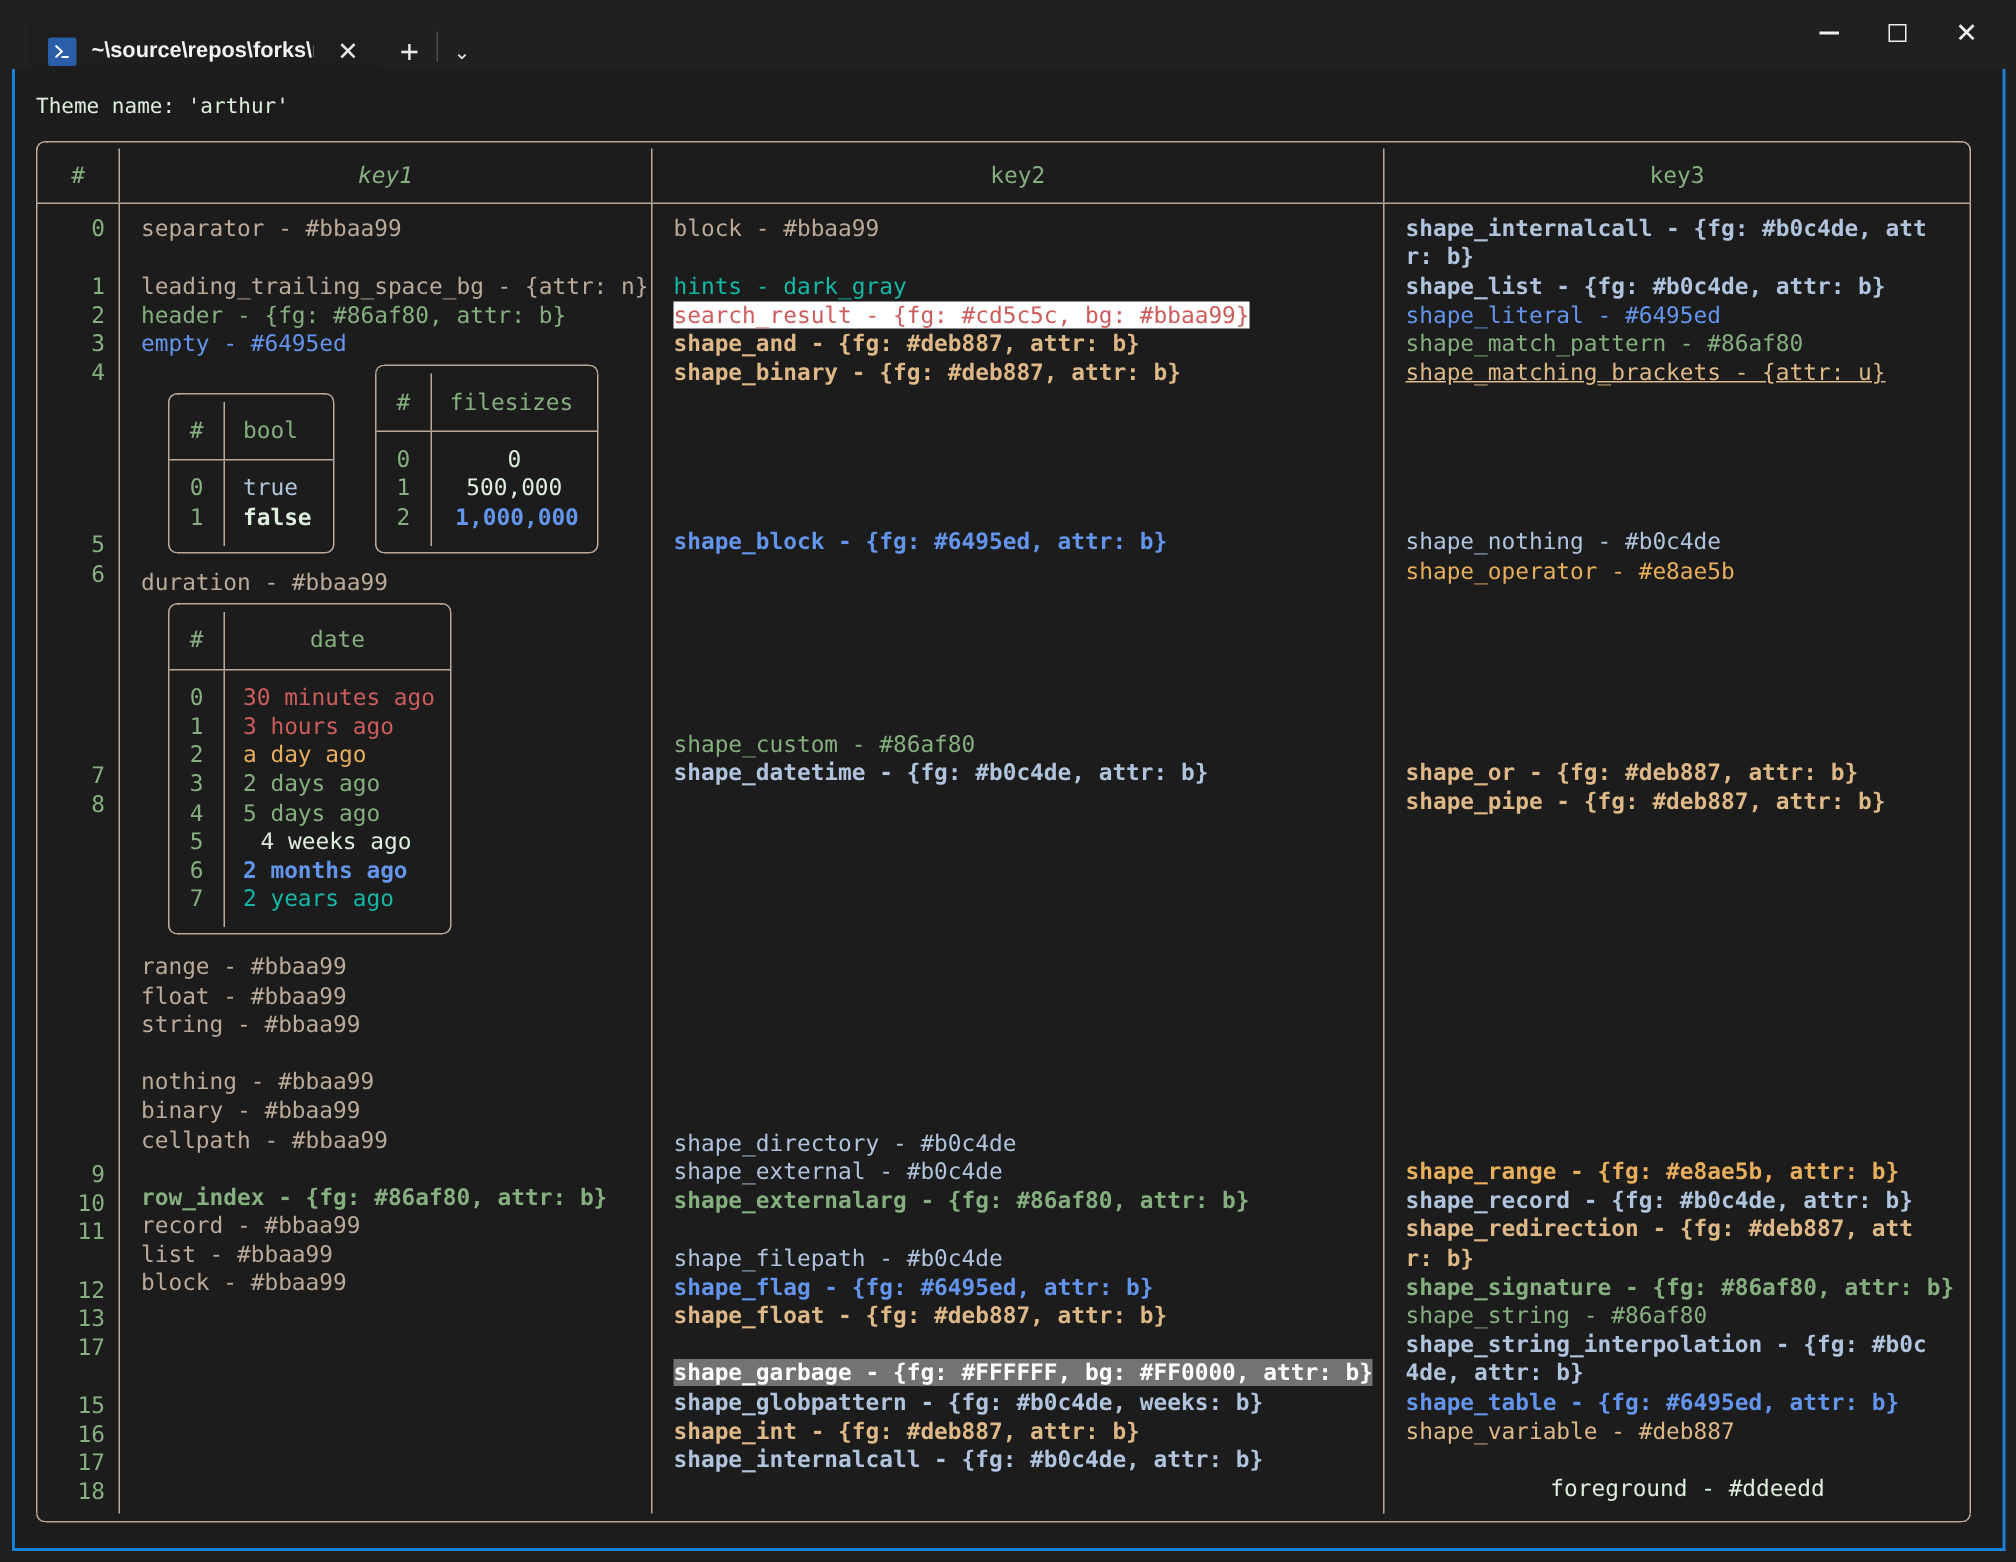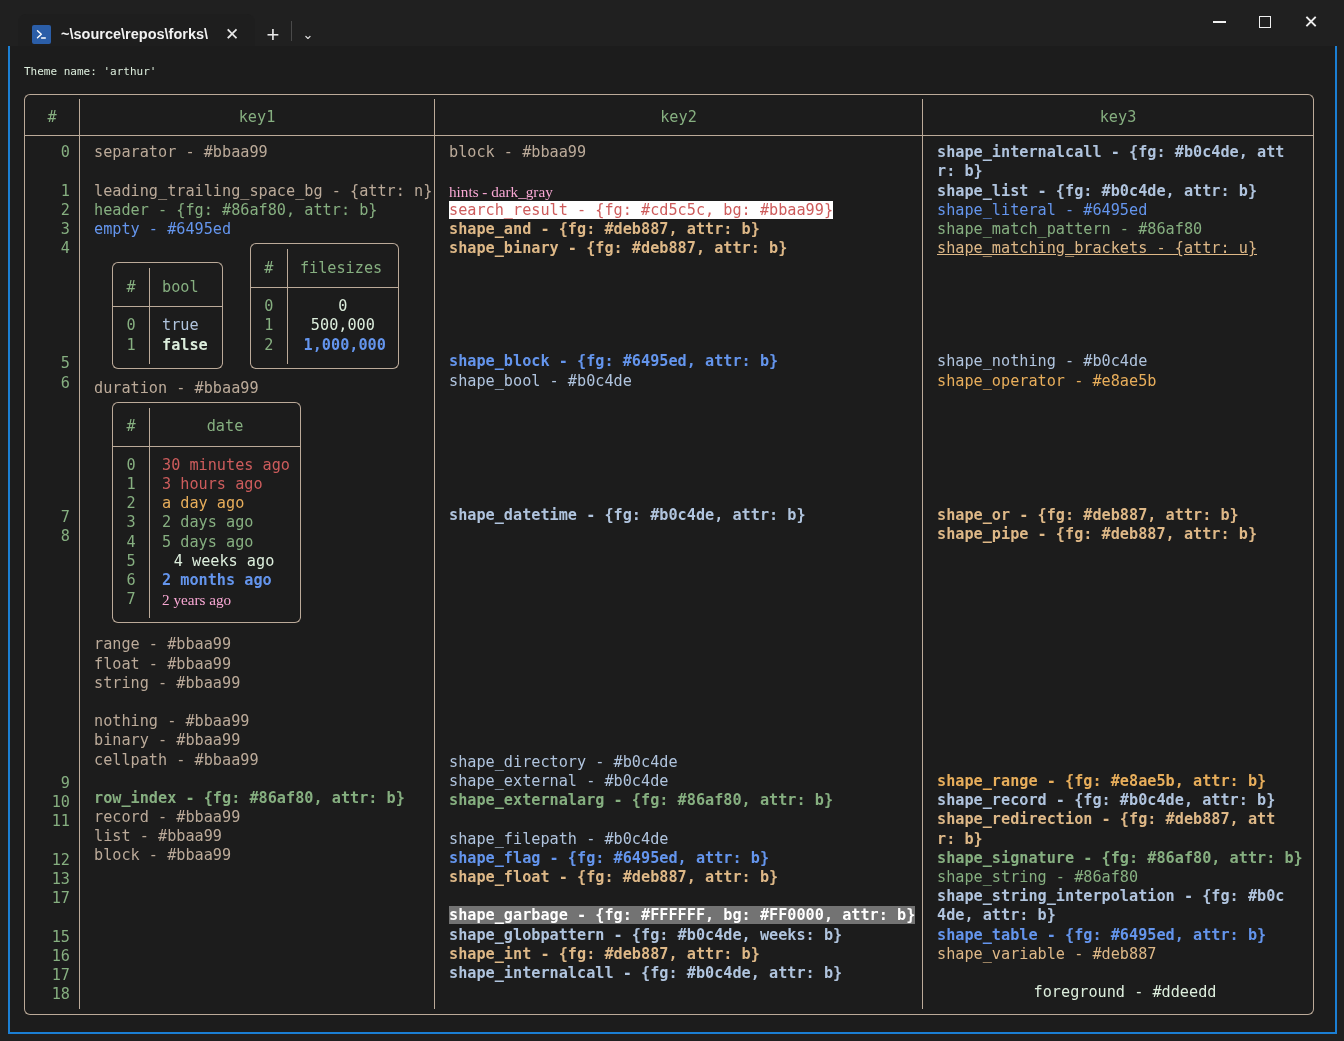--- a/index.html
+++ b/index.html
@@ -90,46 +90,46 @@
     left: 8px; top: 46px;
     width: 1329px; height: 988px;
     background: #1c1c1c;
     border: 2px solid #1b7fd4;
     border-top: none;
     padding: 6px 0 0 0;
     overflow: hidden;
   }
   .term-inner { padding: 4px 10px 0 10px; font-size: 15.2px; line-height: 19.2px; }
 
-  .themeline { color: #ddeedd; margin: 6px 0 8px 4px; font-size: 11px; white-space: pre; }
+  .themeline { color: #ddeedd; margin: 6px 0 8px 4px; font-size: 14px; white-space: pre; }
 
   
   .nutable { position: relative; margin-left: 4px; width: 1290px; }
   .hrow { display: flex; height: 36px; align-items: center; }
   .vsep { width: 1px; background: #bbaa99; align-self: stretch; }
   .cell-idx { width: 54px; text-align: center; color: #86af80; }
-  .cell-k1 { width: 354px; text-align: center; color: #86af80; }
+  .cell-k1 { width: 354px; text-align: center; color: #86af80; font-style: italic; }
   .cell-k2 { width: 487px; text-align: center; color: #86af80; }
   .cell-k3 { flex: 1; text-align: center; color: #86af80; }
 
   .bodyrow { display: flex; }
   .idxcol { width: 54px; flex: 0 0 54px; padding-top: 7px; }
   .idxcol div { color: #86af80; text-align: right; padding-right: 9px; height: 19.2px; white-space: pre; }
   .datacol { padding: 7px 0 7px 14px; position: relative; }
   .c1 { width: 354px; flex: 0 0 354px; }
   .c2 { width: 487px; flex: 0 0 487px; }
   .c3 { flex: 1; }
   .ln { height: 19.2px; white-space: pre; }
   .ln.wrap { height: auto; white-space: pre-wrap; word-break: break-all; }
 
   
   .t-sep   { color: #bbaa99; }
   .t-green { color: #86af80; }
   .t-blue  { color: #6495ed; }
-  .t-gray  { color: #f9a8d4; font-family: Liberation Serif, serif; }
+  .t-gray  { color: #14b8a6; }
   .t-ltblue{ color: #b0c4de; }
   .t-tan   { color: #deb887; }
   .t-amber { color: #e8ae5b; }
   .t-fg    { color: #ddeedd; text-align: center; }
   .t-red   { color: #cd5c5c; }
   .b { font-weight: bold; }
   .u { text-decoration: underline; }
   .hl-search { background: #ffffff; color: #cd5c5c; }
   .hl-garbage { background: #737373; color: #ffffff; font-weight: bold; }
 
@@ -402,23 +402,23 @@
             <div class="datacol c2">
               <div class="ln t-sep">block - #bbaa99</div>
               <div class="ln">&nbsp;</div>
               <div class="ln t-gray">hints - dark_gray</div>
               <div class="ln" style="display:inline-block;"><span class="hl-search">search_result - {fg: #cd5c5c, bg: #bbaa99}</span></div>
               <div class="ln t-tan b">shape_and - {fg: #deb887, attr: b}</div>
               <div class="ln t-tan b">shape_binary - {fg: #deb887, attr: b}</div>
 
               <div style="height:94px;"></div>
               <div class="ln t-blue b">shape_block - {fg: #6495ed, attr: b}</div>
-              <div class="ln t-ltblue">shape_bool - #b0c4de</div>
 
               <div style="height:115px;"></div>
+              <div class="ln t-green">shape_custom - #86af80</div>
               <div class="ln t-ltblue b">shape_datetime - {fg: #b0c4de, attr: b}</div>
 
               <div style="height:228px;"></div>
               <div class="ln t-ltblue">shape_directory - #b0c4de</div>
               <div class="ln t-ltblue">shape_external - #b0c4de</div>
               <div class="ln t-green b">shape_externalarg - {fg: #86af80, attr: b}</div>
               <div class="ln">&nbsp;</div>
               <div class="ln t-ltblue">shape_filepath - #b0c4de</div>
               <div class="ln t-blue b">shape_flag - {fg: #6495ed, attr: b}</div>
               <div class="ln t-tan b">shape_float - {fg: #deb887, attr: b}</div>

